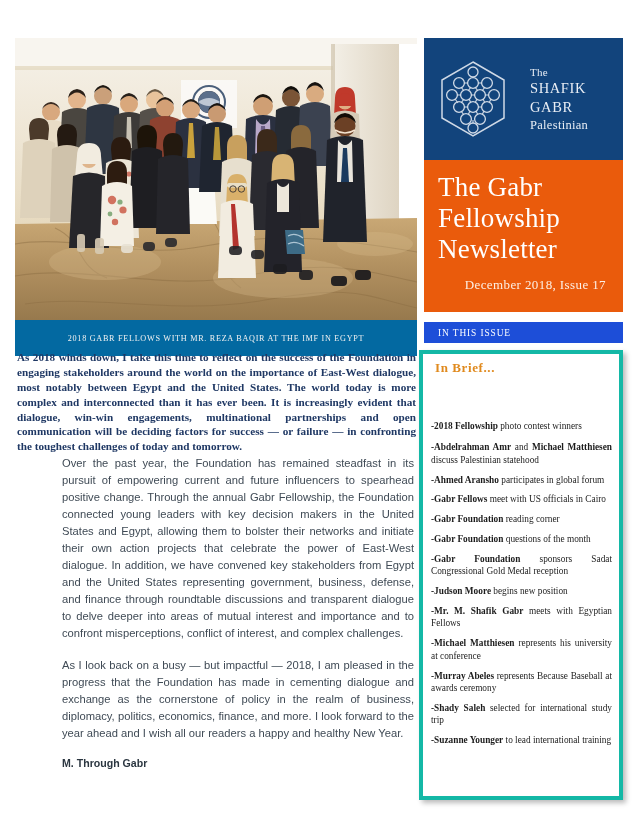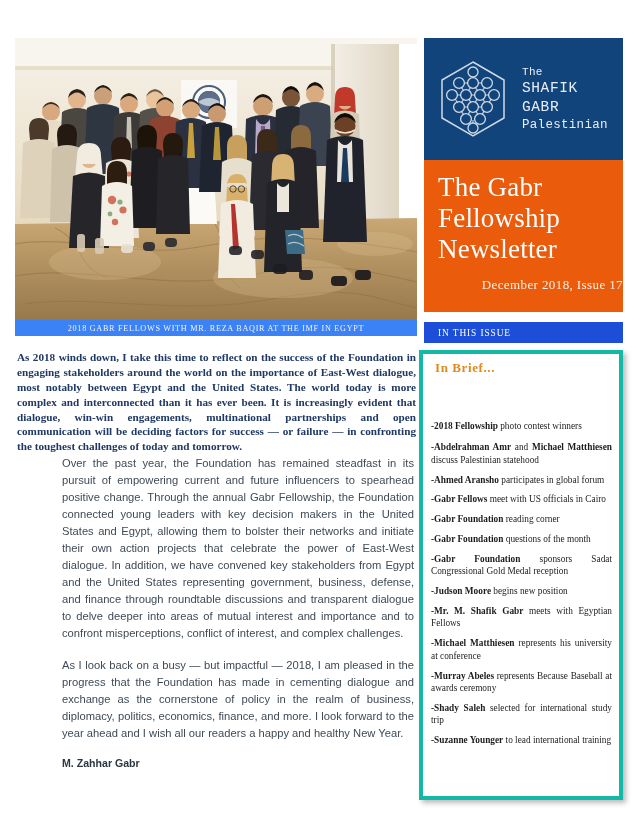--- a/index.html
+++ b/index.html
@@ -30,22 +30,22 @@
     background: #d8cdbb;
   }
 
   .photo-svg { display: block; width: 100%; height: 100%; }
 
   .photo-caption {
     position: absolute;
     left: 15px;
     top: 320px;
     width: 402px;
-    height: 16px;
-    background: #3b82f6;
+    height: 36px;
+    background: #0369a1;
     color: #f2f2f2;
     font-family: "Liberation Serif", serif;
     font-size: 8.2px;
     letter-spacing: 0.7px;
     display: flex;
     align-items: center;
     justify-content: center;
     white-space: nowrap;
   }
 
@@ -58,38 +58,38 @@
     height: 122px;
     background: #12447c;
     display: flex;
     align-items: center;
     padding-left: 12px;
   }
 
   .logo-mark { width: 74px; height: 80px; flex: 0 0 auto; }
 
   .logo-text {
-    margin-left: 12px;
+    margin-left: 20px;
     color: #e8edf4;
-    font-family: Liberation Mono, monospace;
+    font-family: Liberation Serif, serif;
     line-height: 1.28;
   }
   .logo-text .l1 { font-size: 11px; letter-spacing: 0.3px; }
   .logo-text .l2 { font-size: 14.5px; letter-spacing: 0.6px; }
   .logo-text .l3 { font-size: 12.5px; letter-spacing: 0.3px; }
 
   
   .title-block {
     position: absolute;
     left: 424px;
     top: 160px;
     width: 199px;
     height: 152px;
     background: #ea5b0c;
-    padding: 12px 0 0 14px;
+    padding: 12px 17px 0 14px;
   }
 
   .title-block .nl-title {
     color: #ffffff;
     font-family: "Liberation Serif", serif;
     font-size: 27px;
     line-height: 1.14;
     letter-spacing: 0.2px;
   }
 
@@ -532,16 +532,16 @@
         <li><b>-Shady Saleh</b> selected for international study trip</li>
         <li><b>-Suzanne Younger</b> to lead international training</li>
       </ul>
   </div>
 
   <div class="intro-para">As 2018 winds down, I take this time to reflect on the success of the Foundation in engaging stakeholders around the world on the importance of East-West dialogue, most notably between Egypt and the United States. The world today is more complex and interconnected than it has ever been. It is increasingly evident that dialogue, win-win engagements, multinational partnerships and open communication will be deciding factors for success — or failure — in confronting the toughest challenges of today and tomorrow.</div>
 
   <div class="body-col">
     <p>Over the past year, the Foundation has remained steadfast in its pursuit of empowering current and future influencers to spearhead positive change. Through the annual Gabr Fellowship, the Foundation connected young leaders with key decision makers in the United States and Egypt, allowing them to bolster their networks and initiate their own action projects that celebrate the power of East-West dialogue. In addition, we have convened key stakeholders from Egypt and the United States representing government, business, defense, and finance through roundtable discussions and transparent dialogue to delve deeper into areas of mutual interest and importance and to confront misperceptions, conflict of interest, and complex challenges.</p>
     <p>As I look back on a busy — but impactful — 2018, I am pleased in the progress that the Foundation has made in cementing dialogue and exchange as the cornerstone of policy in the realm of business, diplomacy, politics, economics, finance, and more. I look forward to the year ahead and I wish all our readers a happy and healthy New Year.</p>
-    <div class="signature">M. Zahhar Gabr</div>
+    <div class="signature">M. Through Gabr</div>
   </div>
 
 </div>
 
 </body></html>

